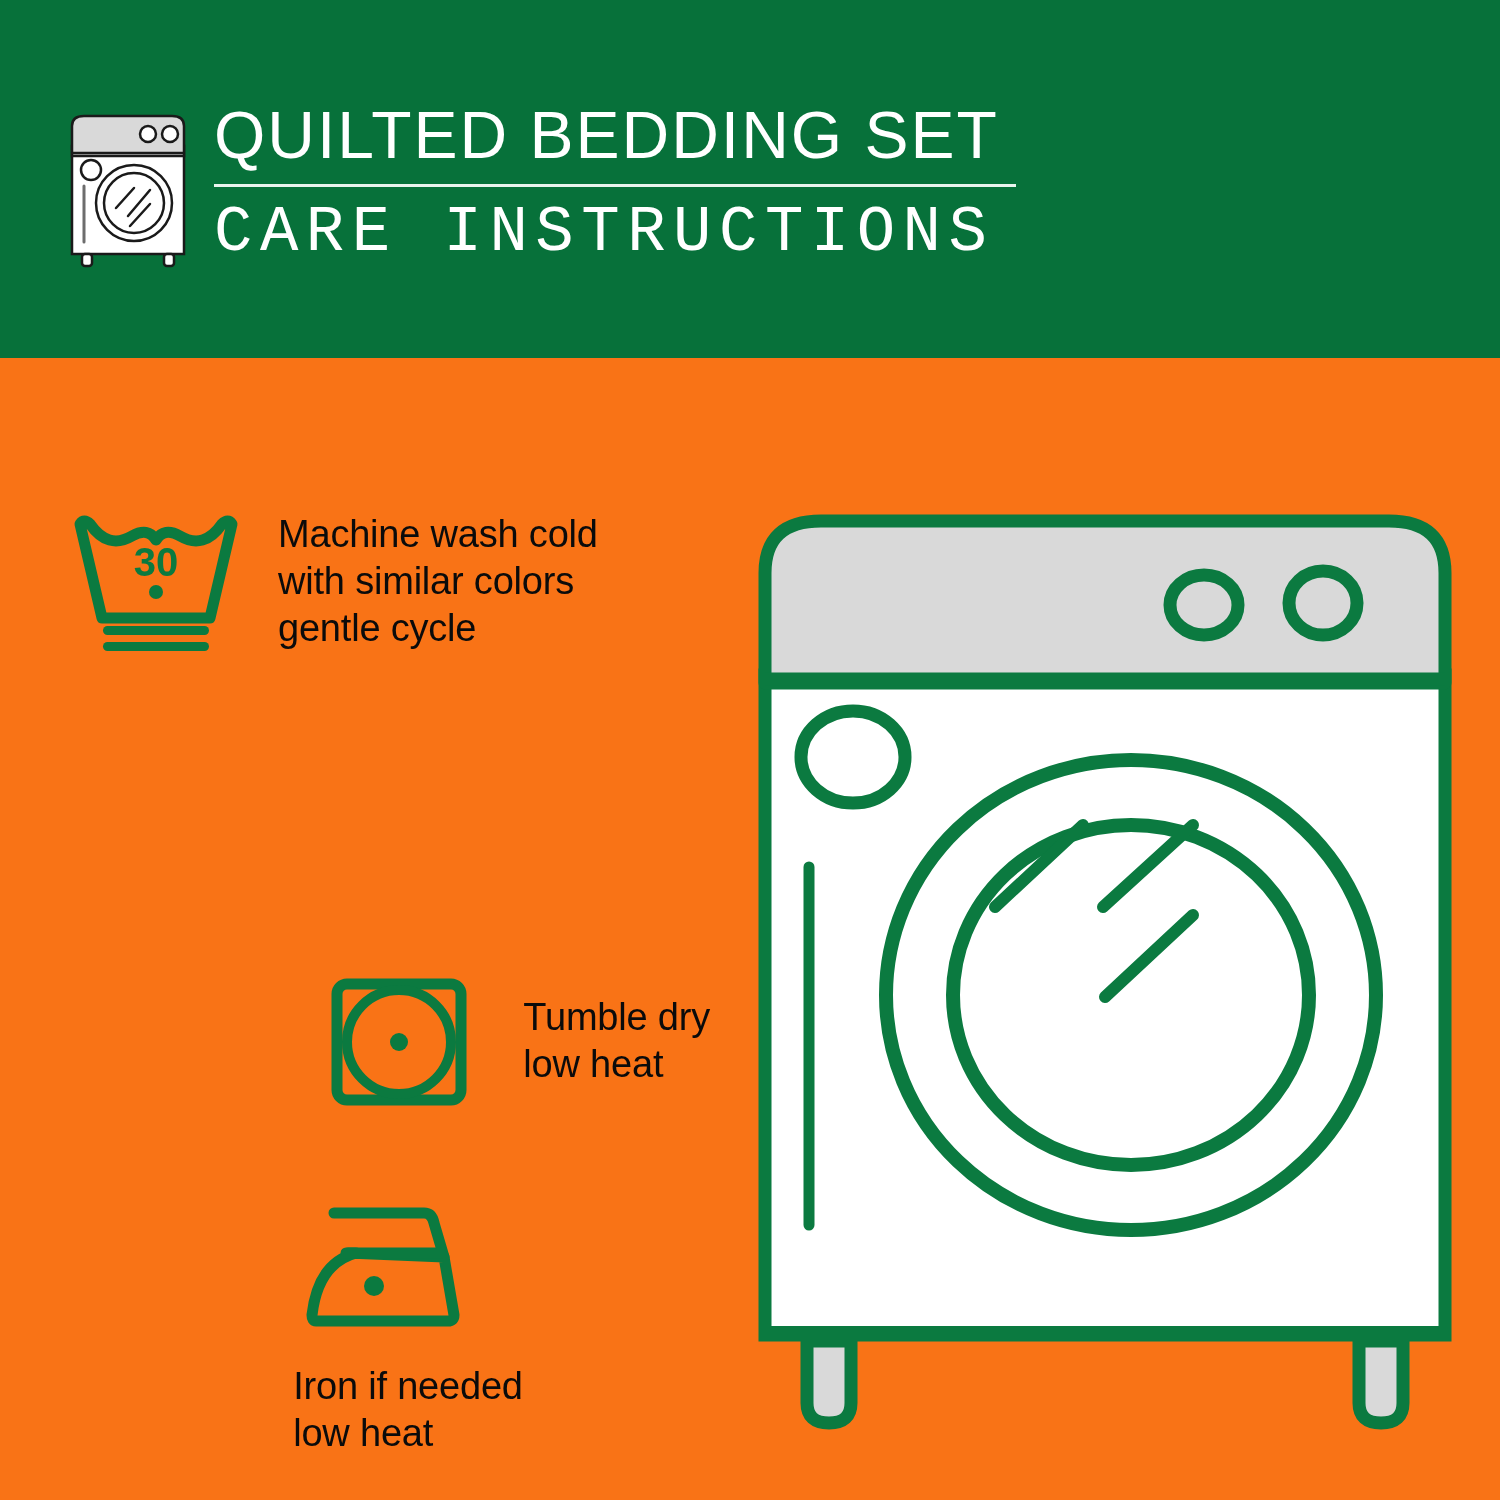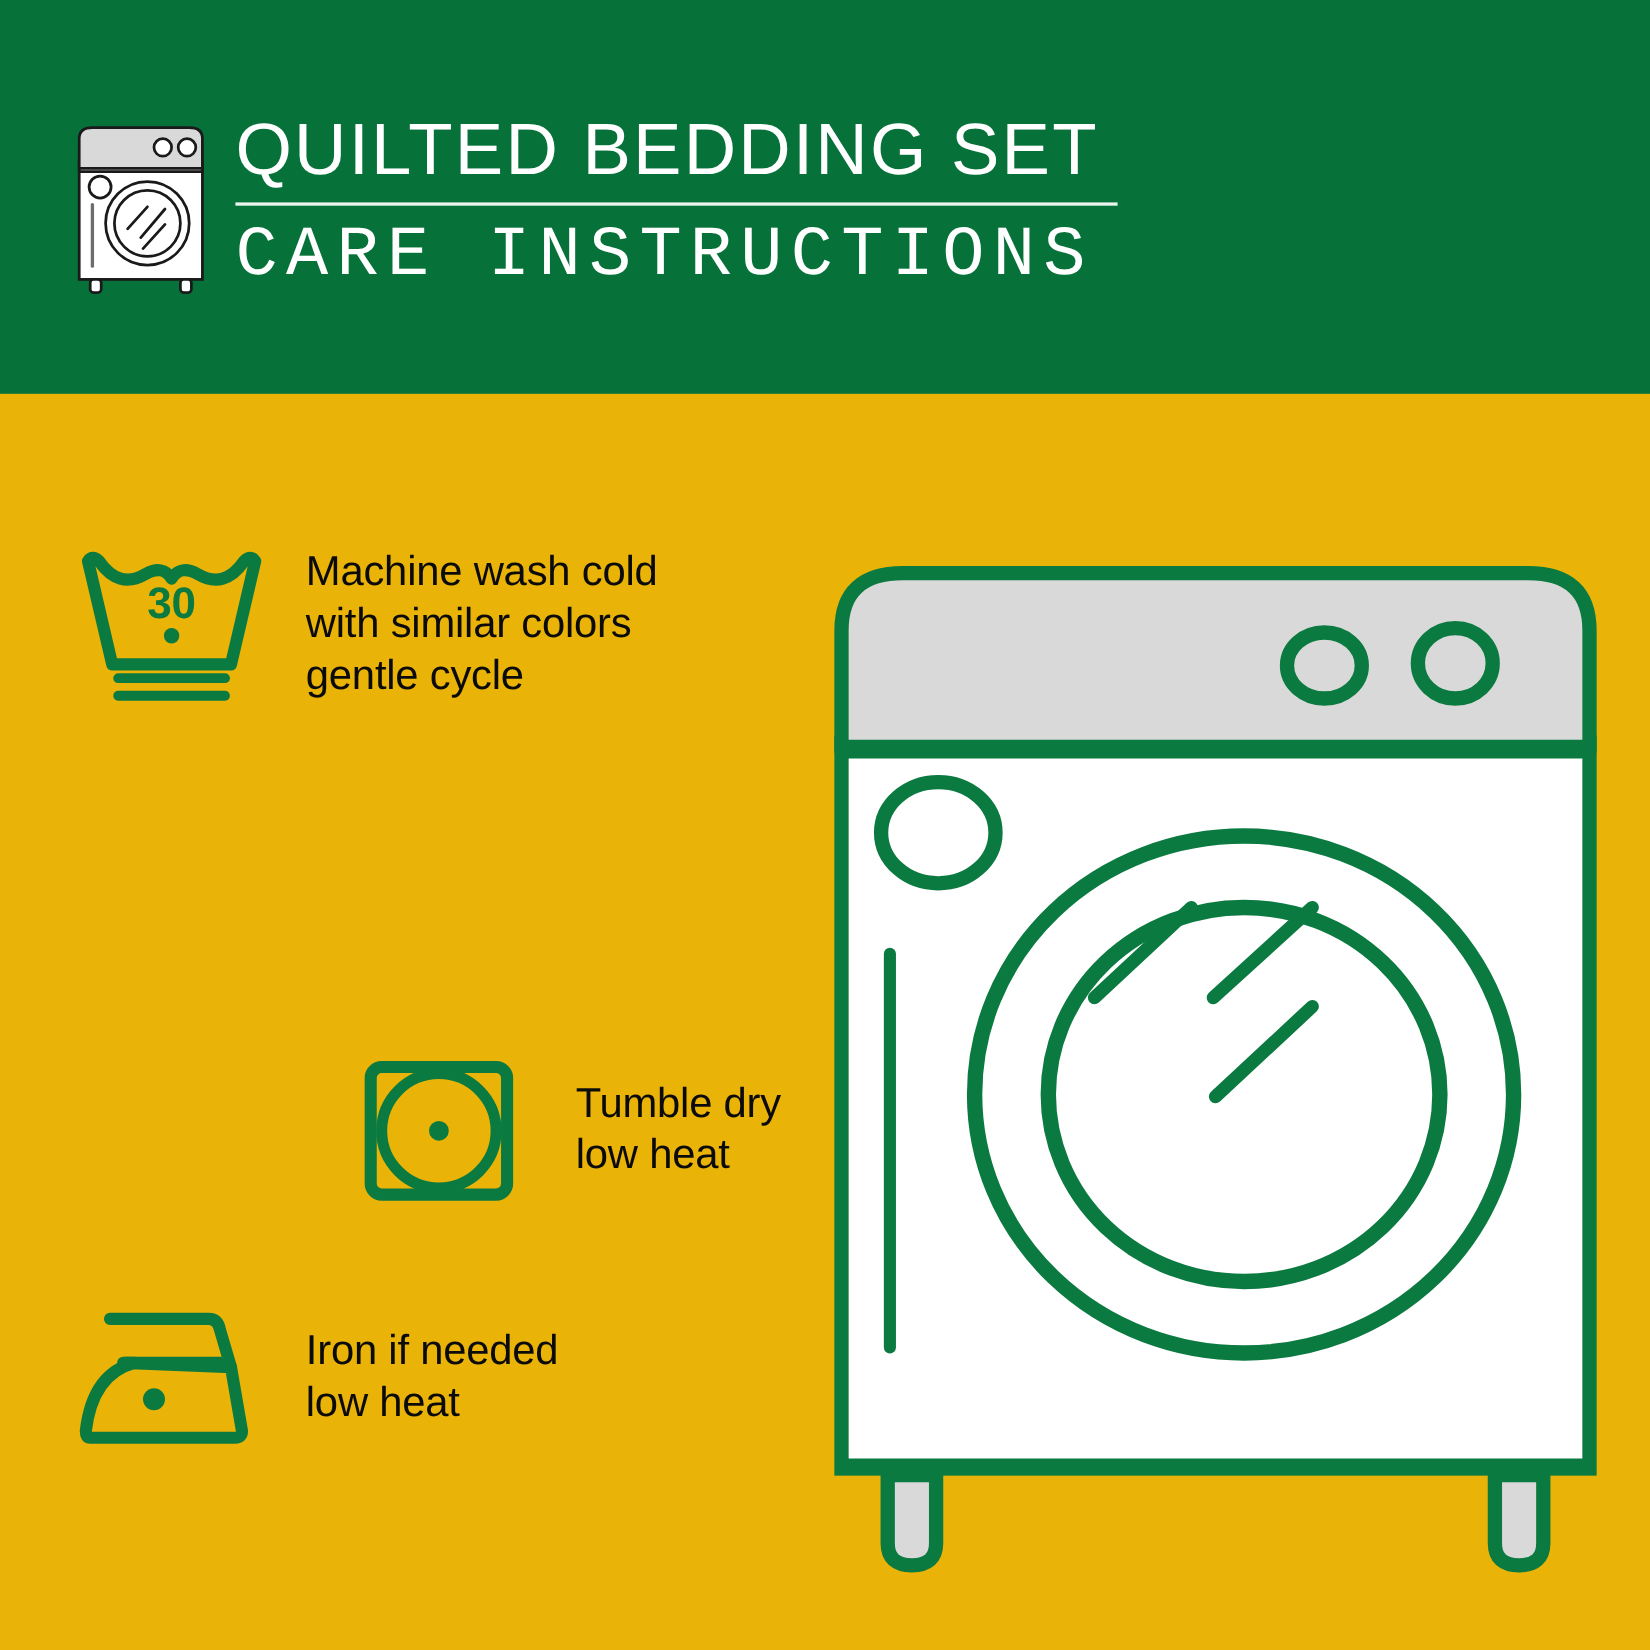--- a/index.html
+++ b/index.html
@@ -2,21 +2,21 @@
 <html><head>
 <meta charset="utf-8">
 <style>
   * { margin:0; padding:0; box-sizing:border-box; }
   html, body {
     width:1500px; height:1500px;
     background:#ffffff;
     font-family:"Liberation Sans", sans-serif;
     overflow:hidden;
   }
-  #page { position:relative; width:1500px; height:1500px; background:#eab308; }
+  #page { position:relative; width:1500px; height:1500px; background:#f97316; }
 
   
   #header {
     position:absolute; left:0; top:0; width:1500px; height:358px;
     background:#07713a;
   }
   #header-logo {
     position:absolute; left:64px; top:108px; width:132px; height:160px;
   }
   #header-text { position:absolute; left:214px; top:96px; width:806px; }
@@ -38,38 +38,38 @@
     color:#ffffff;
     font-size:64px;
     line-height:76px;
     letter-spacing:7.5px;
     font-weight:400;
     white-space:nowrap;
     font-family:Liberation Mono, monospace;
   }
 
   
-  #care-list { position:absolute; left:0; top:342px; width:720px; height:1142px; }
+  #care-list { position:absolute; left:0; top:356px; width:720px; height:1142px; }
   .care-row {
     position:absolute; left:70px; width:640px;
     display:flex; align-items:center;
   }
   .care-row .sym { width:172px; flex:0 0 172px; display:flex; justify-content:flex-start; }
   .care-row .txt {
     color:#0b0b0b;
     font-size:38px;
     line-height:47px;
     letter-spacing:-0.2px;
     white-space:pre-line;
     padding-left:36px;
   }
   #row-0 { top:150px; }
   #row-1 { top:370px; }
   #row-2 { top:610px;justify-content:flex-end; }
-  #row-3 { top:835px; }
+  #row-3 { top:835px;flex-direction:column; }
 
   
   #machine { position:absolute; left:745px; top:495px; width:720px; height:950px; }
 </style>
 </head>
 <body>
 
 <div id="page">
 
   <div id="header">

